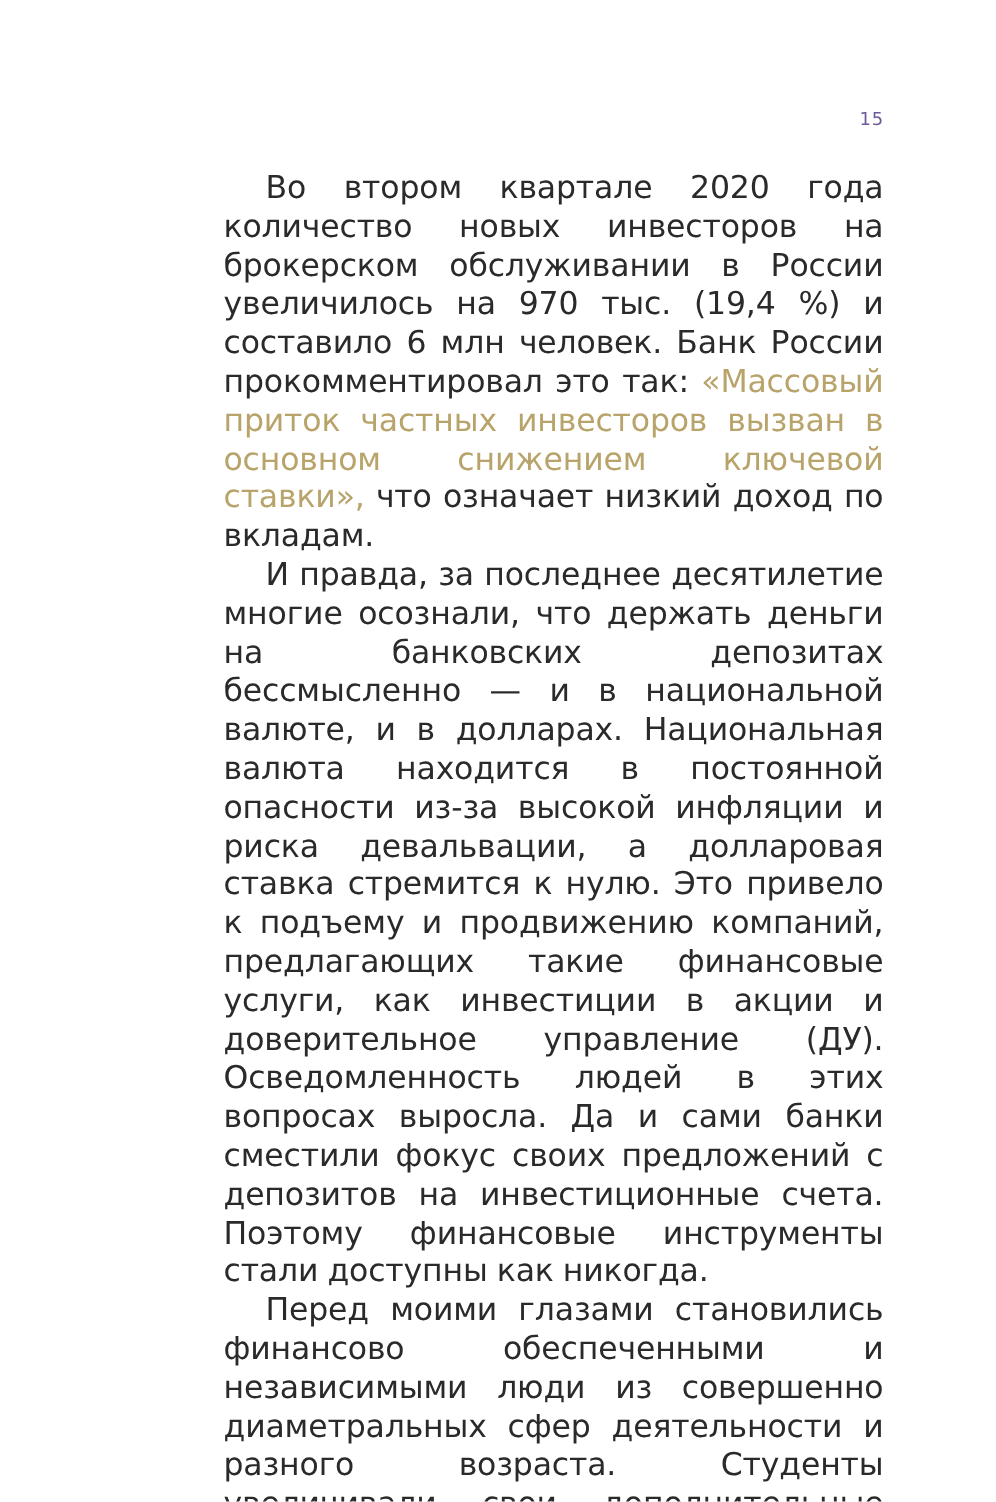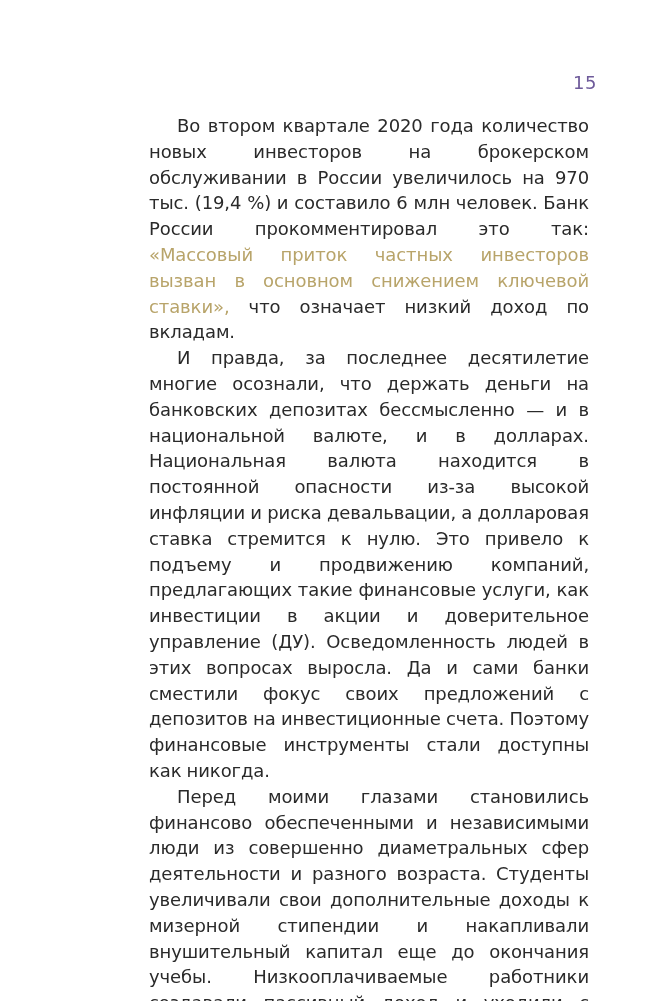--- a/index.html
+++ b/index.html
@@ -12,33 +12,33 @@
       height: 1001px;
       position: relative;
       overflow: hidden;
       font-family: "DejaVu Sans", sans-serif;
       color: #2a2a2a;
     }
     .page-number {
       position: absolute;
       top: 72px;
       left: 573px;
-      font-size: 18px;
+      font-size: 12px;
       color: #6e5a9a;
       letter-spacing: 0.5px;
     }
     .text-block {
       position: absolute;
       top: 113px;
       left: 149px;
       width: 440px;
     }
     .para {
       margin: 0;
-      font-size: 18px;
+      font-size: 21px;
       line-height: 25.8px;
       text-align: justify;
       text-align-last: left;
       text-indent: 28px;
       letter-spacing: -0.1px;
       word-spacing: -0.5px;
       hyphens: manual;
     }
     .quote {
       color: #b8a46a;

